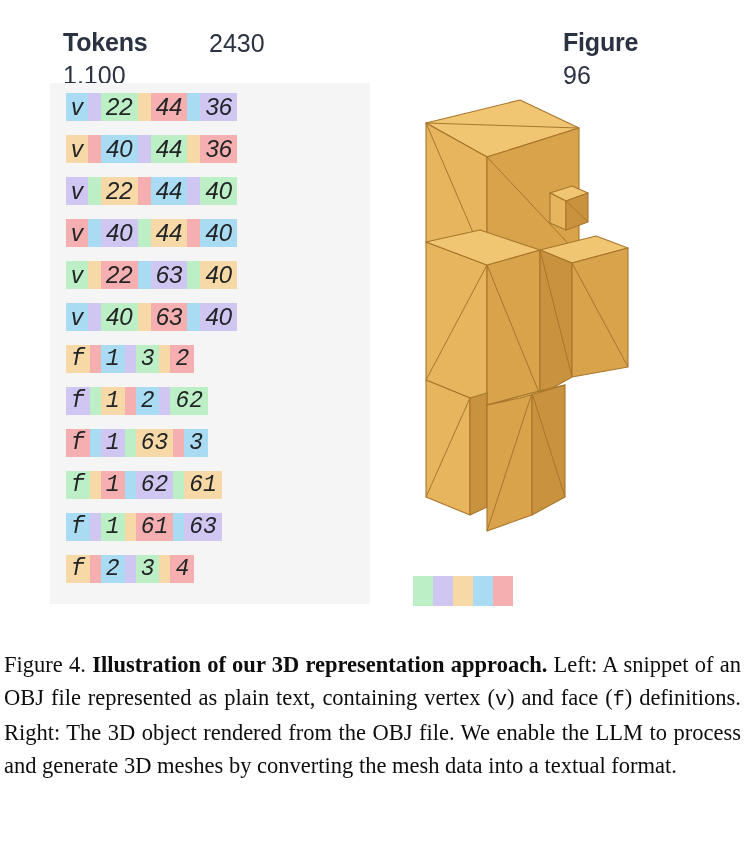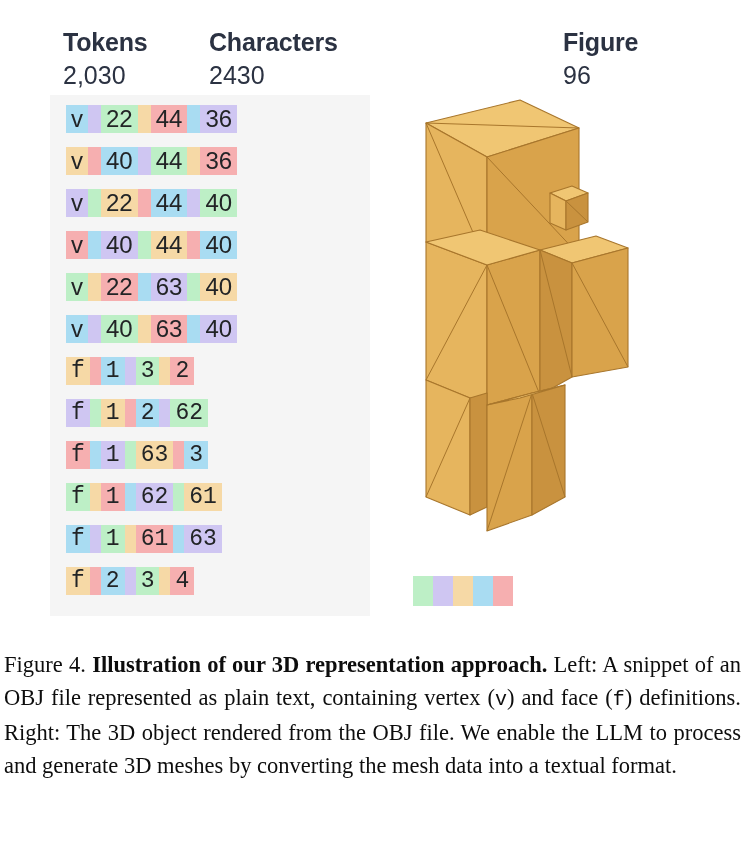--- a/index.html
+++ b/index.html
@@ -45,24 +45,25 @@
   }
   #col-tokens     { left: 63px; }
   #col-characters { left: 209px; }
   #col-vertices   { left: 406px; }
   #col-faces      { left: 563px; }
 
   
   .obj-panel {
     position: absolute;
     left: 50px;
-    top: 95px;
+    top: 83px;
     width: 320px;
     height: 521px;
     background: #f5f5f5;
+    font-style: italic;
   }
   .obj-lines {
     position: absolute;
     left: 16px;
     top: 10px;
   }
   .obj-line {
     height: 28px;
     margin-bottom: 14px;
     white-space: nowrap;
@@ -137,24 +138,23 @@
     font-family: "Liberation Mono", monospace;
     font-size: 20px;
   }
 </style>
 </head>
 <body>
 
 <div class="stats-row">
   <div class="stat-col" id="col-tokens">
     <div class="stat-label">Tokens</div>
-    <div class="stat-value">2,030</div>
+    <div class="stat-value">1,100</div>
   </div>
   <div class="stat-col" id="col-characters">
-    <div class="stat-label">Characters</div>
     <div class="stat-value">2430</div>
   </div>
   <div class="stat-col" id="col-faces">
     <div class="stat-label">Figure</div>
     <div class="stat-value">96</div>
   </div>
 </div>
 
 <div class="obj-panel">
   <div class="obj-lines" id="obj-lines">

